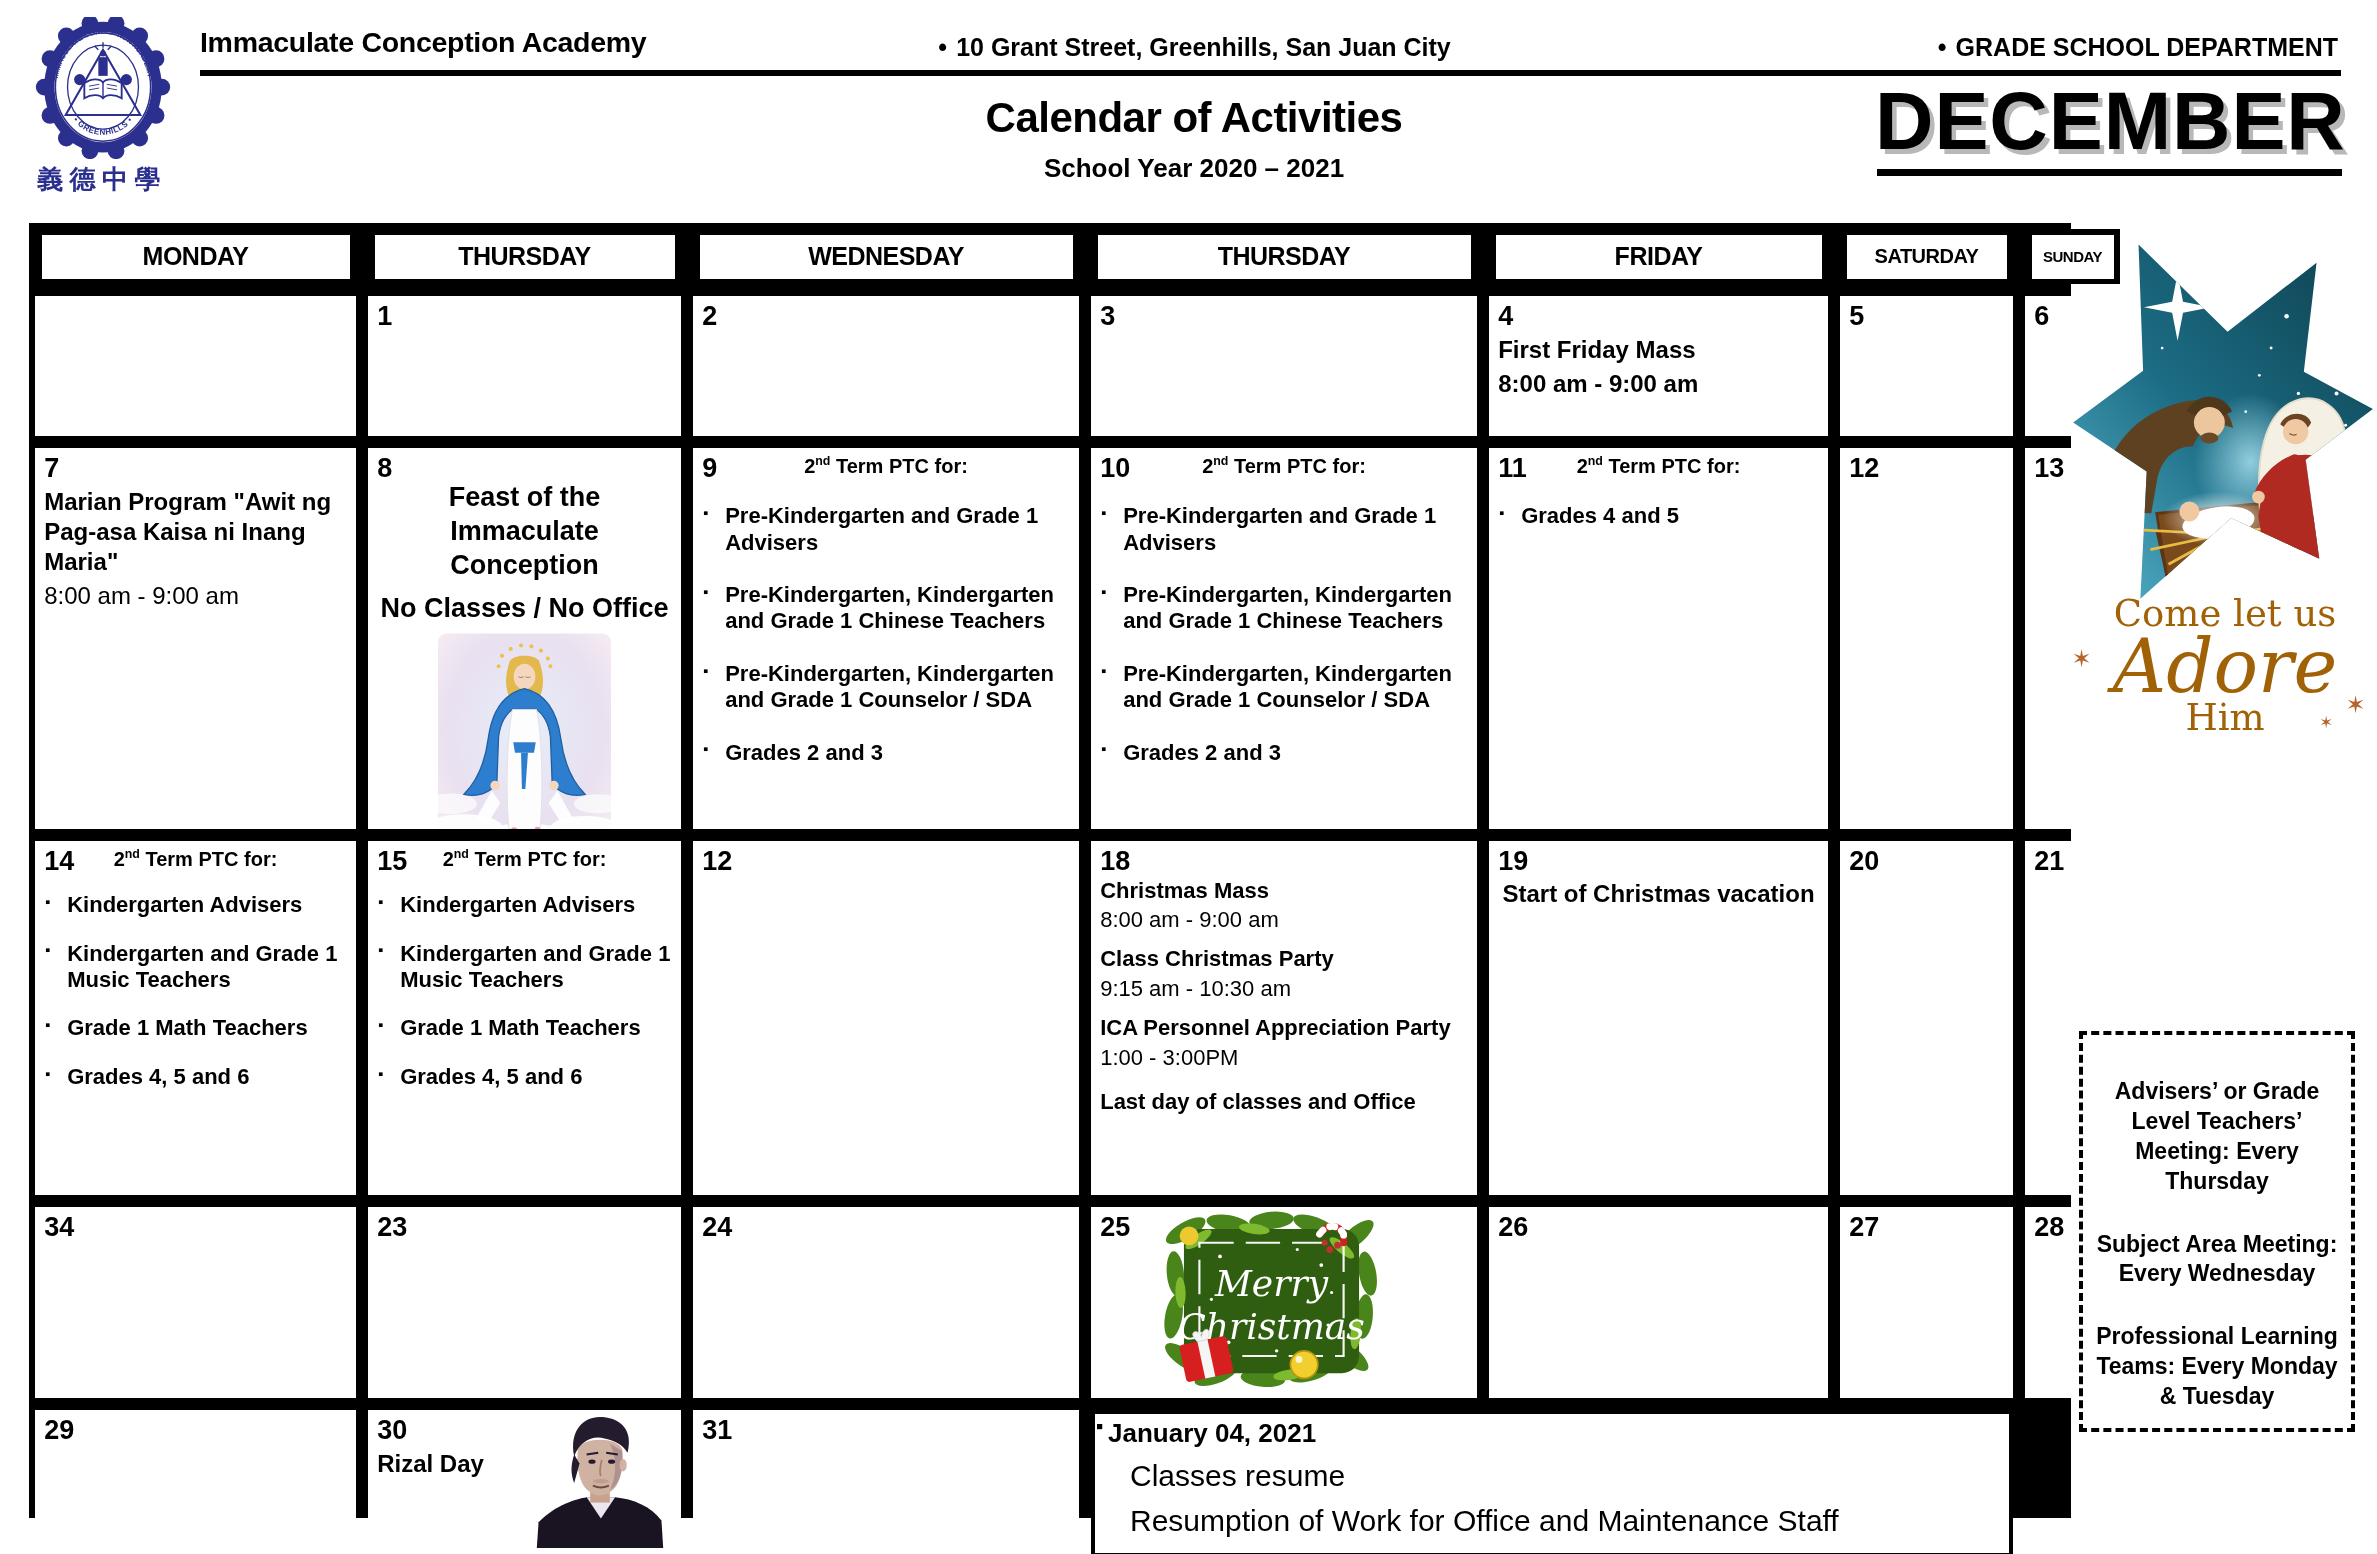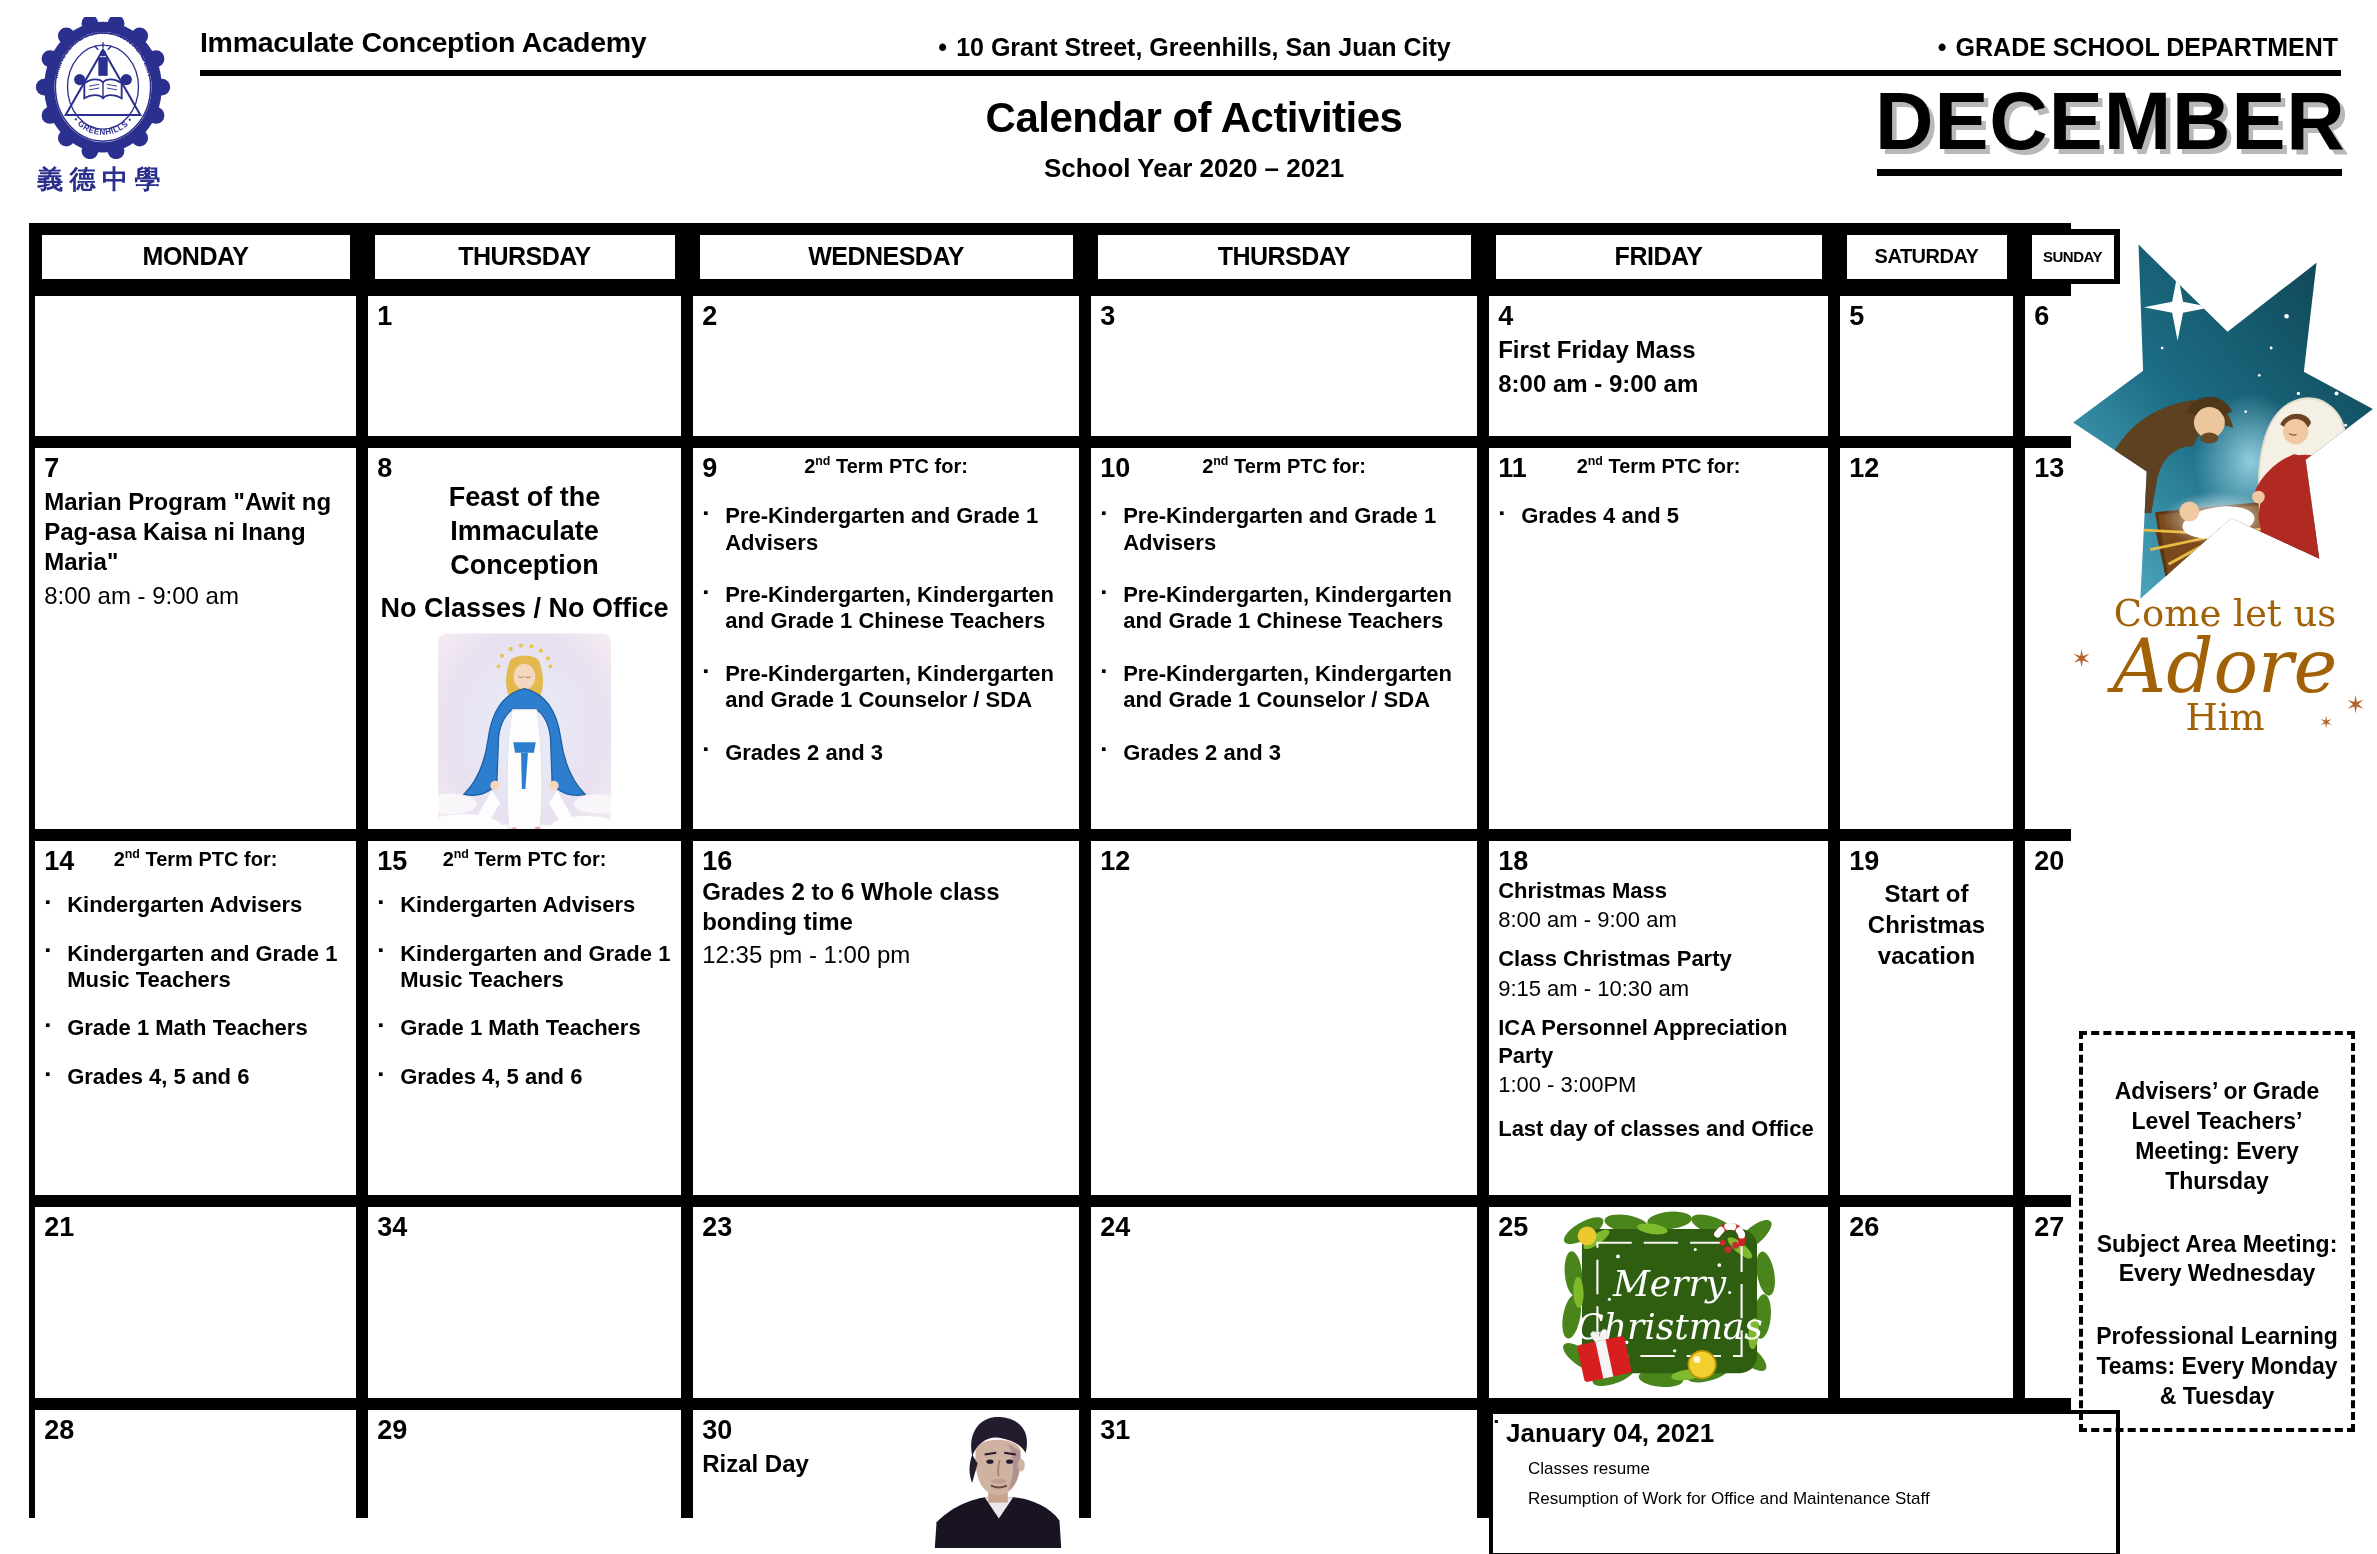--- a/index.html
+++ b/index.html
@@ -56,21 +56,21 @@
   .c8 .l1{font-weight:bold;font-size:27px;margin-top:27.6px;line-height:1.25;}
   .c8 .l2{font-weight:bold;font-size:27px;margin-top:11px;}
   .evblock{margin-bottom:12px;}
   .evblock .t{font-weight:bold;line-height:1.25;}
   .evblock .s{font-weight:normal;line-height:1.25;margin-top:1.8px;}
 
   .center-note{text-align:center;font-weight:bold;font-size:24px;margin-top:7.4px;line-height:1.3;}
 
   .jan{border:4.6px solid #000;padding:3.7px 13px;}
   .jan .jh{font-weight:bold;font-size:26px;margin-top:1.8px;}
-  .jan .bi{font-weight:normal;font-size:17px;margin:10px 0;padding-left:22px;}
+  .jan .bi{font-weight:normal;font-size:30px;margin:10px 0;padding-left:22px;}
 
   .wreath{position:absolute;left:26px;top:0.9px;}
   .rizal{position:absolute;right:5.5px;top:0;}
   .mary{display:block;margin:7.4px auto 0;}
 
   
   .star-img{position:absolute;left:2073px;top:230px;}
   .adore{position:absolute;left:2077px;top:592px;width:296px;text-align:center;
          color:#a16207;font-family:"DejaVu Serif",serif;}
   .adore .l1{font-size:37px;}
@@ -303,25 +303,20 @@
     </div>
     <div class="cell">
       <div class="dnum abs">15</div>
       <div class="ptc-h"><span>2</span><sup>nd</sup><span> Term PTC for:</span></div>
       <div class="blist sp24">
         <div class="bi">Kindergarten Advisers</div>
         <div class="bi">Kindergarten and Grade 1 Music Teachers</div>
         <div class="bi">Grade 1 Math Teachers</div>
         <div class="bi">Grades 4, 5 and 6</div>
       </div>
-    </div>
-    <div class="cell">
-      <div class="dnum">16</div>
-      <div class="ev-title" style="margin-top:1.8px;">Grades 2 to 6 Whole class bonding time</div>
-      <div class="ev-time">12:35 pm - 1:00 pm</div>
     </div>
     <div class="cell">
         <div class="dnum">12</div>
       </div>
     <div class="cell tight">
       <div class="dnum">18</div>
       <div class="evblock" style="margin-top:1.8px;">
         <div class="t">Christmas Mass</div>
         <div class="s">8:00 am - 9:00 am</div>
       </div>

